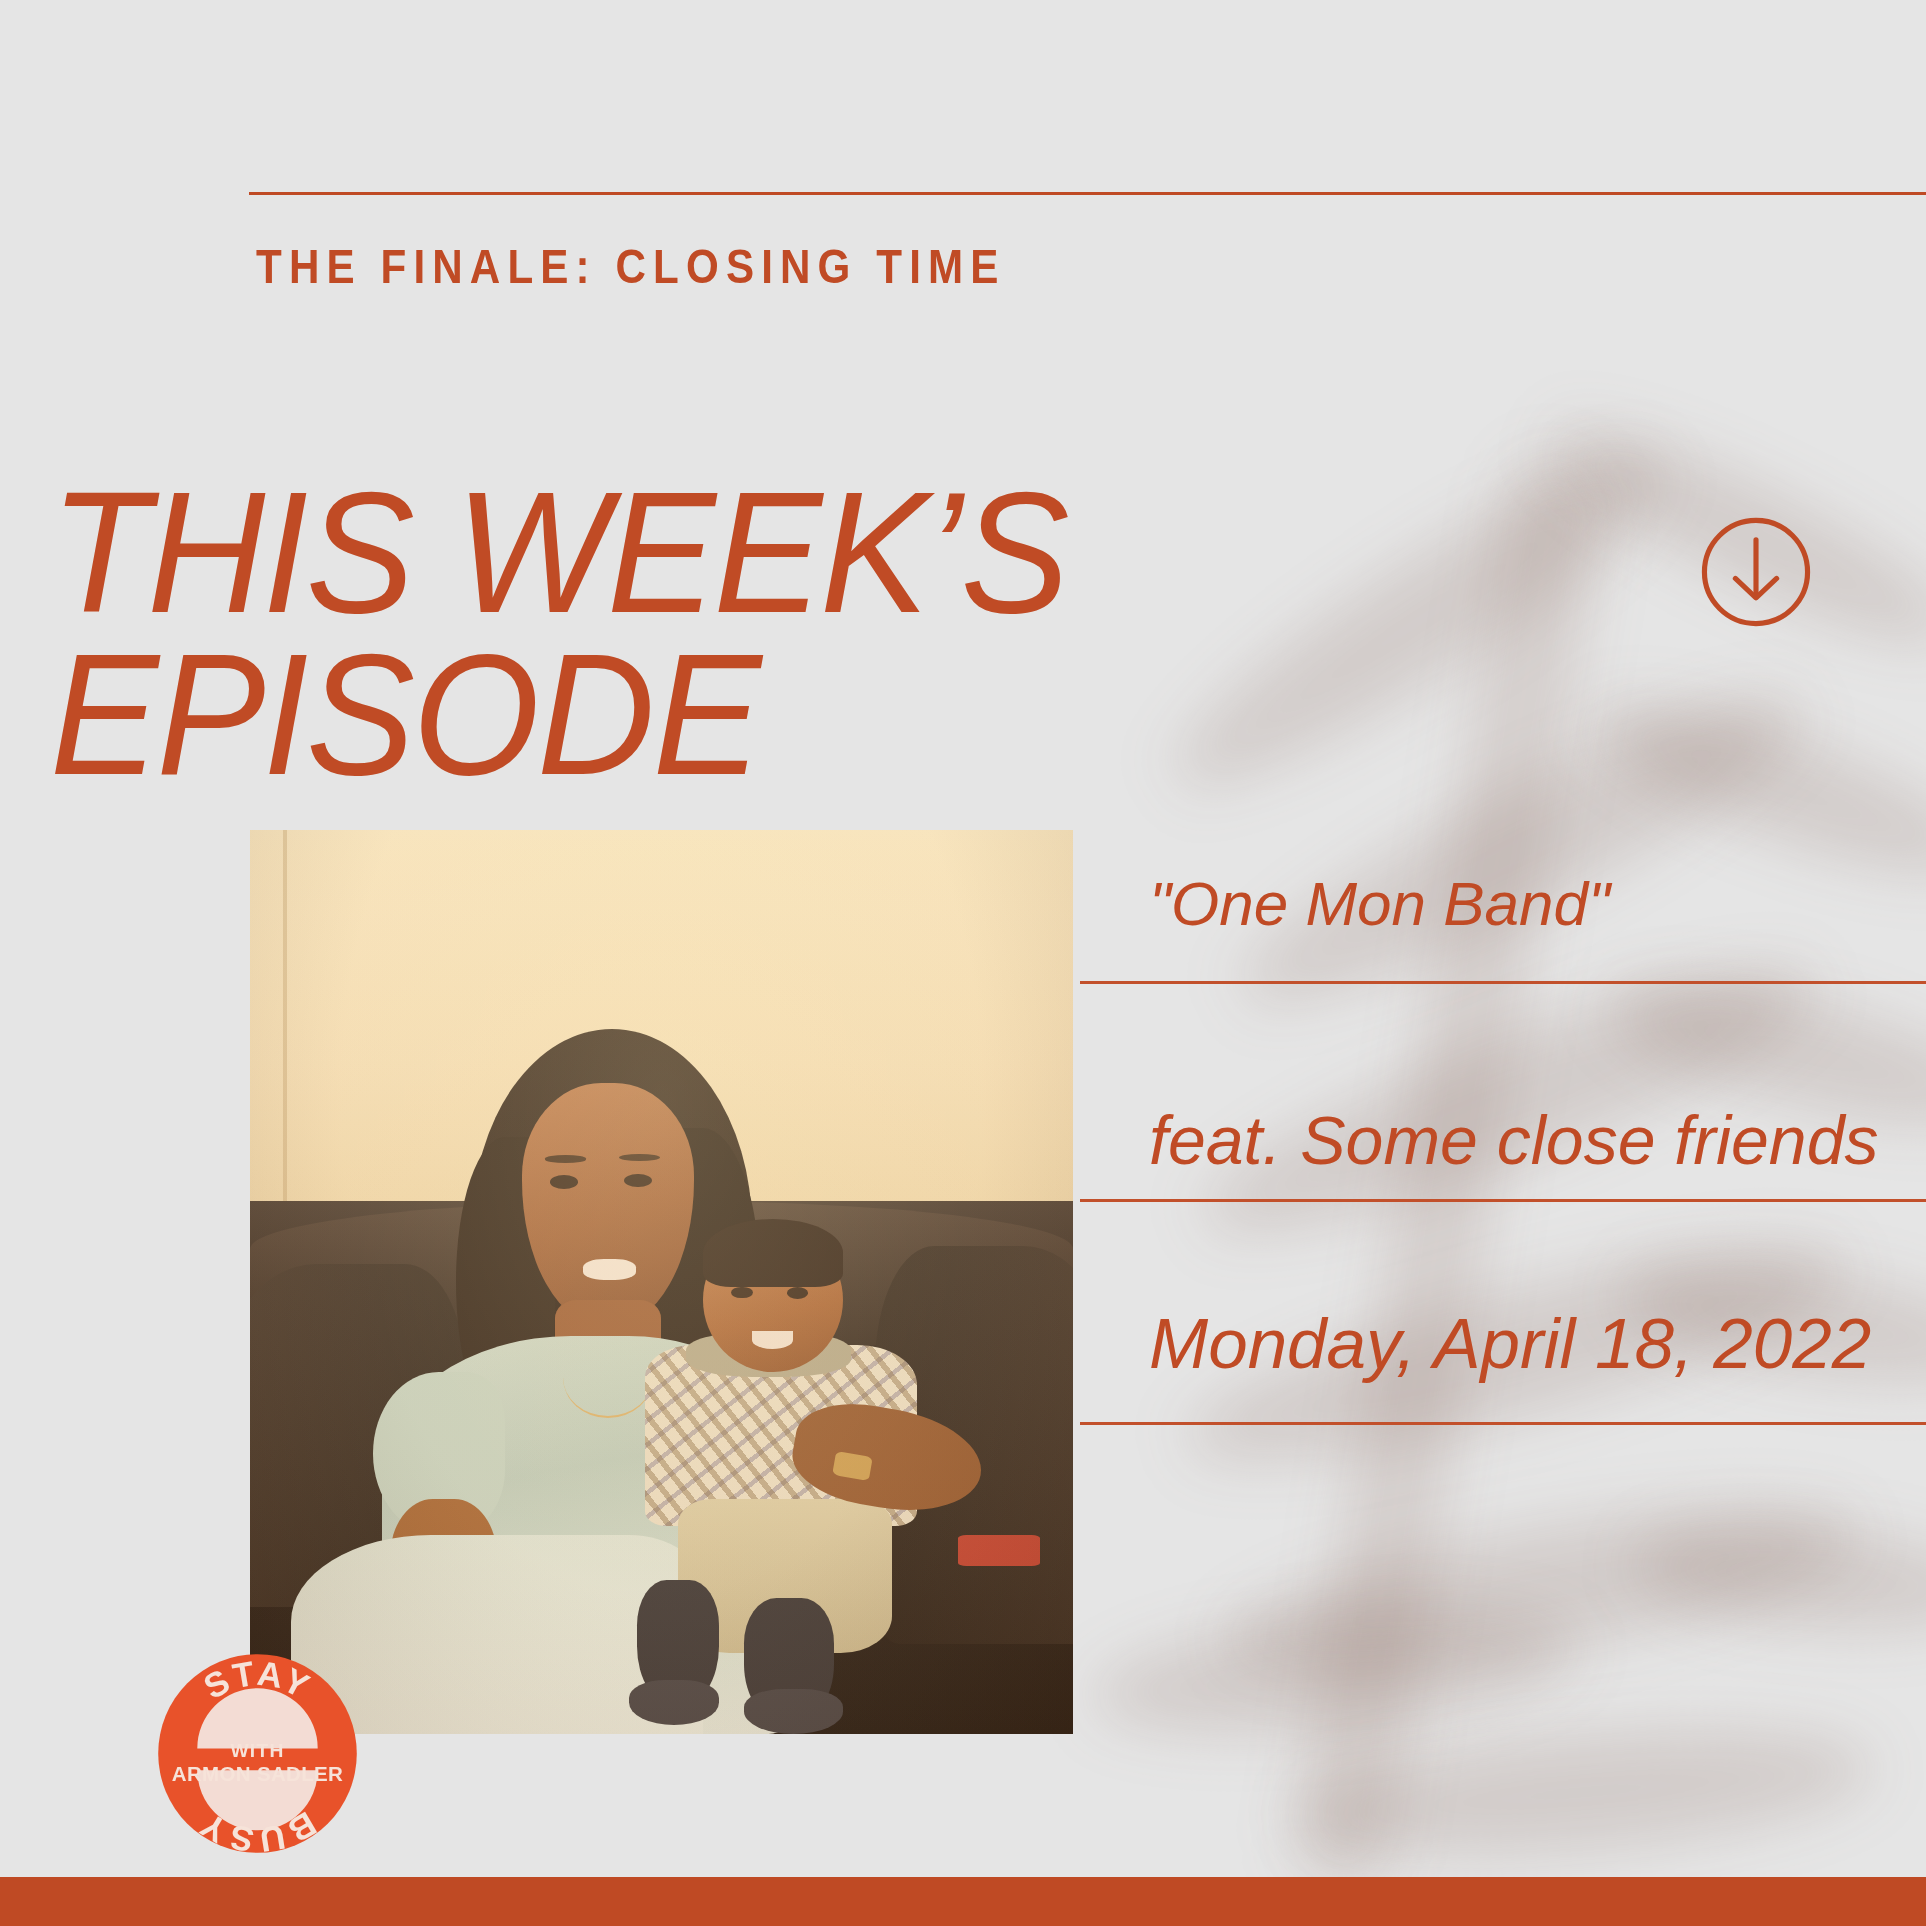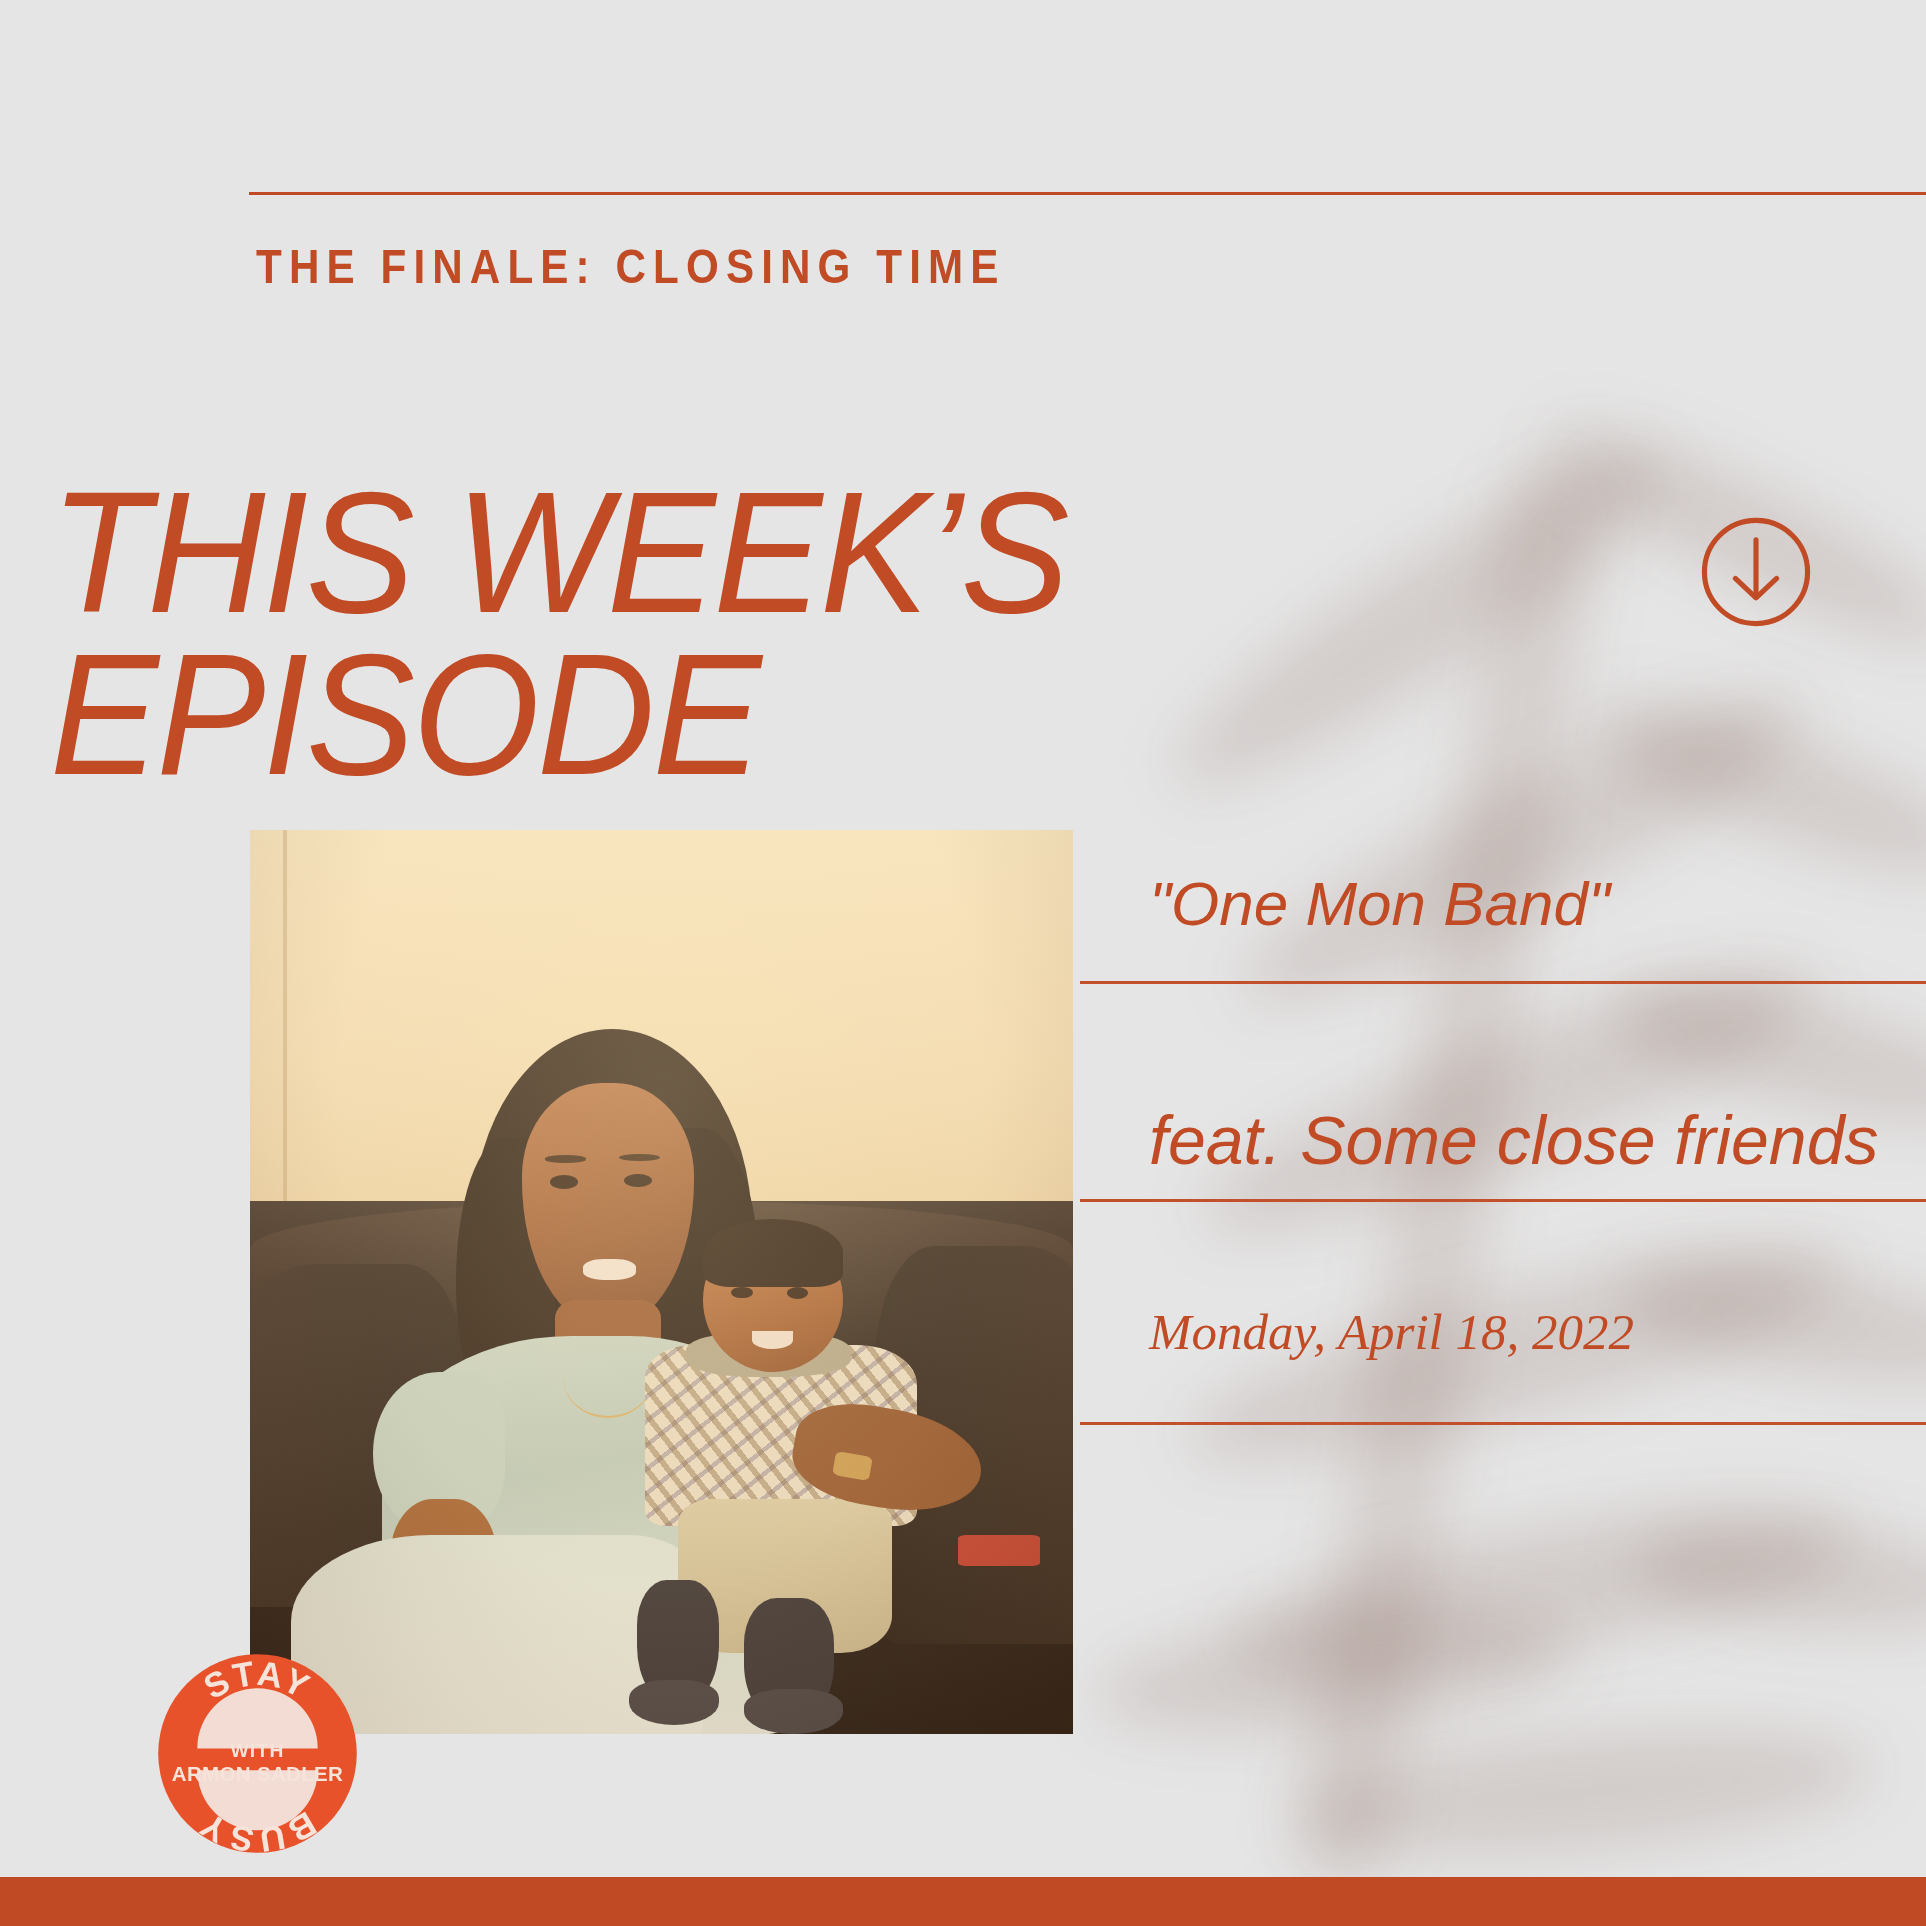--- a/index.html
+++ b/index.html
@@ -279,21 +279,21 @@
     position:absolute;
     left:1149px;
     color:#C04B25;
     font-style:italic;
     font-weight:300;
     font-family:"Liberation Sans", sans-serif;
     white-space:nowrap;
   }
   .meta-title   { top:868px; font-size:62px;  }
   .meta-feat    { top:1085px; font-size:68px;margin-top:16px; }
-  .meta-date    { top:1303px; font-size:51px;font-family:Liberation Serif, serif; }
+  .meta-date    { top:1303px; font-size:71px; }
 
   
   .badge {
     position:absolute;
     left:155px; top:1651px;
     width:205px; height:205px;
   }
   .badge svg { display:block; width:205px; height:205px; }
 
   

